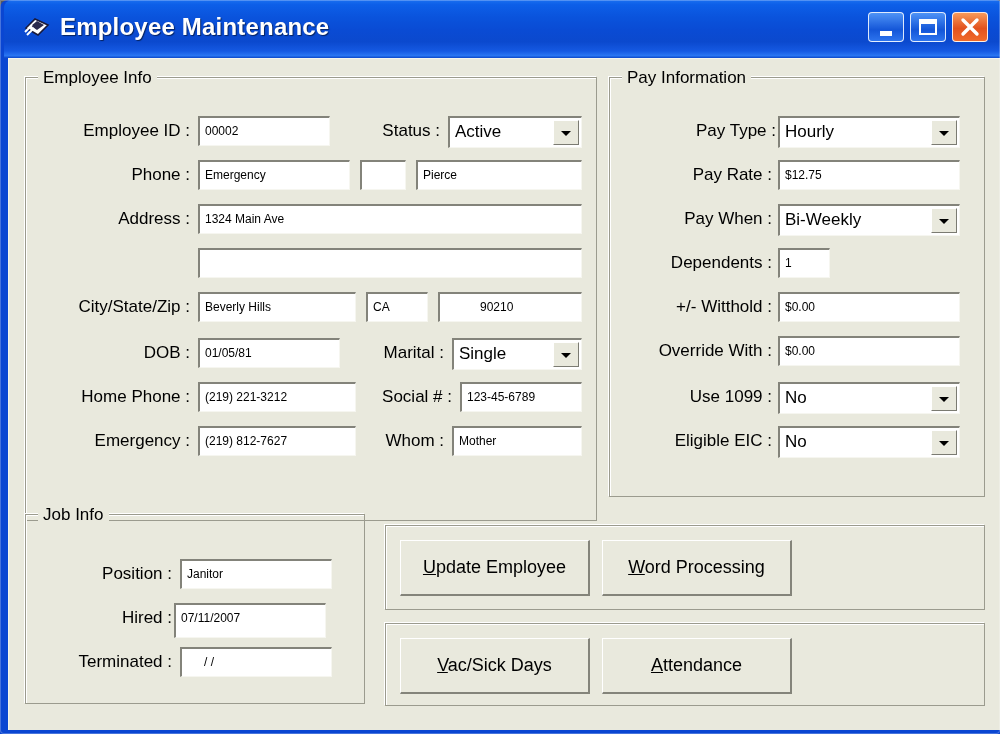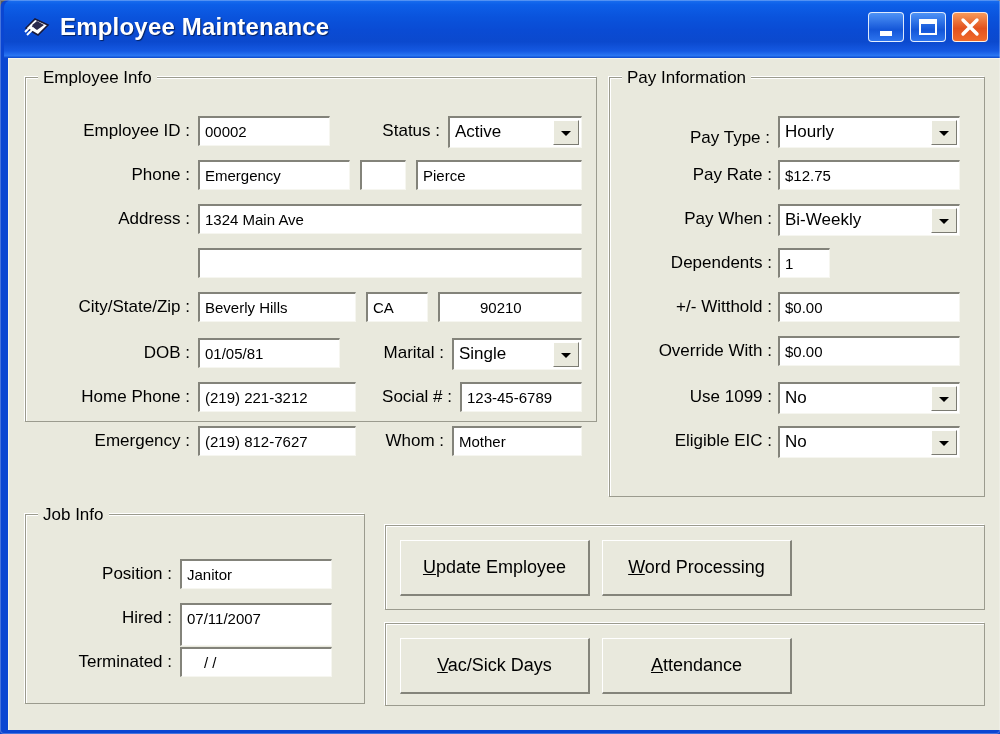--- a/index.html
+++ b/index.html
@@ -103,21 +103,21 @@
   .group > .legend {
     position: absolute;
     top: -10px; left: 12px;
     background: #E9E9DD;
     padding: 0 5px;
     font-size: 17px;
     color: #000;
     white-space: nowrap;
   }
 
-  #grp-employee { left: 16px;  top: 18px;  width: 572px; height: 345px; text-decoration: underline; }
+  #grp-employee { left: 16px;  top: 18px;  width: 572px; height: 444px; text-decoration: underline; }
   #grp-pay      { left: 600px; top: 18px;  width: 376px; height: 420px; }
   #grp-job      { left: 16px;  top: 455px; width: 340px; height: 190px; }
   #panel-actions1 { left: 376px; top: 466px; width: 600px; height: 85px; }
   #panel-actions2 { left: 376px; top: 564px; width: 600px; height: 83px; }
 
   
   .lbl {
     position: absolute;
     font-size: 17px;
     color: #000;
@@ -128,21 +128,21 @@
 
   
   .field {
     position: absolute;
     box-sizing: border-box;
     background: #FFFFFF;
     border-top: 2px solid #83837A;
     border-left: 2px solid #83837A;
     border-right: 1px solid #F6F6F0;
     border-bottom: 1px solid #F6F6F0;
-    font-size: 15px;
+    font-size: 12px;
     color: #000;
     padding: 2px 0 0 5px;
     line-height: 23px;
     overflow: hidden;
     white-space: nowrap;
     cursor: text;
   }
 
   
   .combo {
@@ -278,21 +278,21 @@
 
       <div class="lbl" style="left:6px; top:354px; width:158px;">Emergency :</div>
       <div class="field" style="left:172px; top:348px; width:158px; height:30px;">(219) 812-7627</div>
       <div class="lbl" style="left:330px; top:354px; width:88px;">Whom :</div>
       <div class="field" style="left:426px; top:348px; width:130px; height:30px;">Mother</div>
     </div>
 
     <div class="group" id="grp-pay">
       <span class="legend">Pay Information</span>
 
-      <div class="lbl" style="left:8px; top:44px; width:152px;margin-top:7px;">Pay Type :</div>
+      <div class="lbl" style="left:14px; top:44px; width:152px;">Pay Type :</div>
       <div class="combo" style="left:168px; top:38px; width:182px; height:32px;">
         <span>Hourly</span>
         <span class="arrowbtn"></span>
       </div>
 
       <div class="lbl" style="left:10px; top:88px; width:152px;">Pay Rate :</div>
       <div class="field" style="left:168px; top:82px; width:182px; height:30px;">$12.75</div>
 
       <div class="lbl" style="left:10px; top:132px; width:152px;">Pay When :</div>
       <div class="combo" style="left:168px; top:126px; width:182px; height:32px;">
@@ -322,21 +322,21 @@
       </div>
     </div>
 
     <div class="group" id="grp-job">
       <span class="legend">Job Info</span>
 
       <div class="lbl" style="left:12px; top:50px; width:134px;">Position :</div>
       <div class="field" style="left:154px; top:44px; width:152px; height:30px;">Janitor</div>
 
       <div class="lbl" style="left:12px; top:94px; width:134px;">Hired :</div>
-      <div class="field" style="left:154px; top:88px; width:152px; height:43px;">07/11/2007</div>
+      <div class="field" style="left:148px; top:88px; width:152px; height:35px;">07/11/2007</div>
 
       <div class="lbl" style="left:6px; top:138px; width:140px;">Terminated :</div>
       <div class="field" style="left:154px; top:132px; width:152px; height:30px; padding-left:22px;">  /  /</div>
     </div>
 
     <div class="group" id="panel-actions1">
       <div class="pushbtn" style="left:14px; top:14px; width:190px; height:56px;">
         <span><span class="acc">U</span><span>pdate Employee</span></span>
       </div>
       <div class="pushbtn" style="left:216px; top:14px; width:190px; height:56px;">

